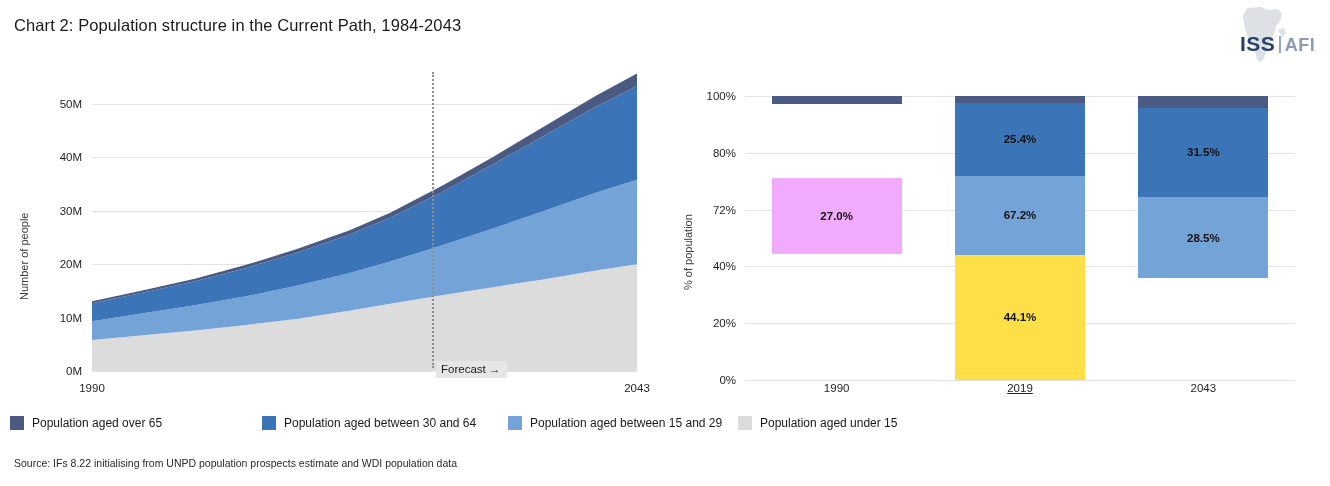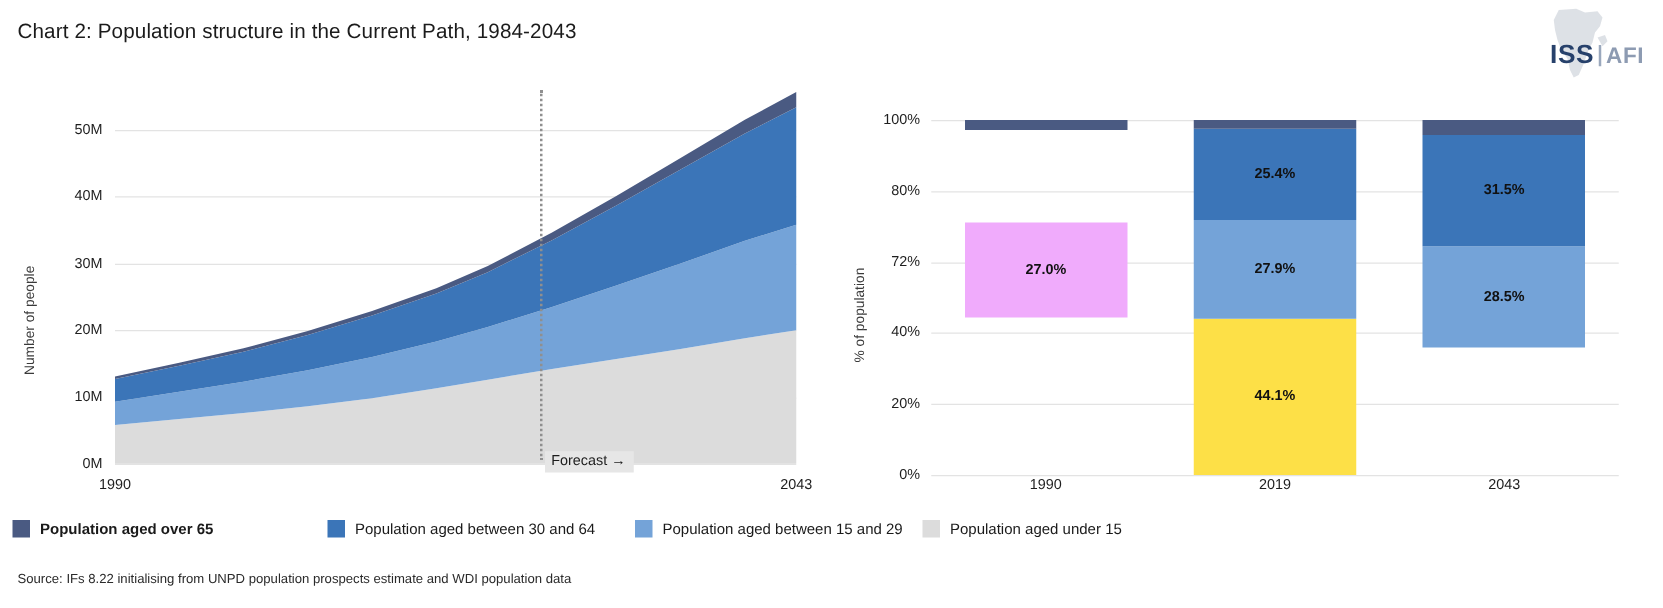--- a/index.html
+++ b/index.html
@@ -137,46 +137,46 @@
         <div class="seg" style="top: 81.508px; height: 76.68px; background: #f0abfc;">
           <span>27.0%</span>
         </div>
         <div class="seg" style="top: 0px; height: 8.236px; background: rgb(74, 90, 130);"></div>
       </div>
       <div class="bar-col" style="left: 285px; top: 96px; height: 284px;">
         <div class="seg" style="top: 158.756px; height: 125.244px; background: #fde047; align-items: center;">
           <span>44.1%</span>
         </div>
         <div class="seg" style="top: 79.52px; height: 79.236px; background: rgb(116, 163, 216);">
-          <span>27.9%</span>
+          <span>67.2%</span>
         </div>
         <div class="seg" style="top: 7.384px; height: 72.136px; background: rgb(59, 117, 184);">
           <span>25.4%</span>
         </div>
         <div class="seg" style="top: 0px; height: 7.384px; background: rgb(74, 90, 130);"></div>
       </div>
       <div class="bar-col" style="left: 468.333px; top: 96px; height: 284px;">
         <div class="seg" style="top: 101.104px; height: 80.94px; background: rgb(116, 163, 216);">
           <span>28.5%</span>
         </div>
         <div class="seg" style="top: 11.644px; height: 89.46px; background: rgb(59, 117, 184);">
           <span>31.5%</span>
         </div>
         <div class="seg" style="top: 0px; height: 11.644px; background: rgb(74, 90, 130);"></div>
       </div>
     </div>
   <div id="bar-xticks">
       <div class="xtick" style="left: 166.667px;">1990</div>
-      <div class="xtick" style="left: 350px;">2019</div>
+      <div class="xtick" style="left: 350px; text-decoration: underline;">2019</div>
       <div class="xtick" style="left: 533.333px;">2043</div>
     </div>
 </div>
 
 <div id="legend">
-    <div class="legend-item" style="left: 0px; font-weight: bold;">
+    <div class="legend-item" style="left: 0px;">
       <span class="legend-swatch" style="background: rgb(74, 90, 130);"></span>
       <span class="legend-label">Population aged over 65</span>
     </div>
     <div class="legend-item" style="left: 252px;">
       <span class="legend-swatch" style="background: rgb(59, 117, 184);"></span>
       <span class="legend-label">Population aged between 30 and 64</span>
     </div>
     <div class="legend-item" style="left: 498px;">
       <span class="legend-swatch" style="background: rgb(116, 163, 216);"></span>
       <span class="legend-label">Population aged between 15 and 29</span>

